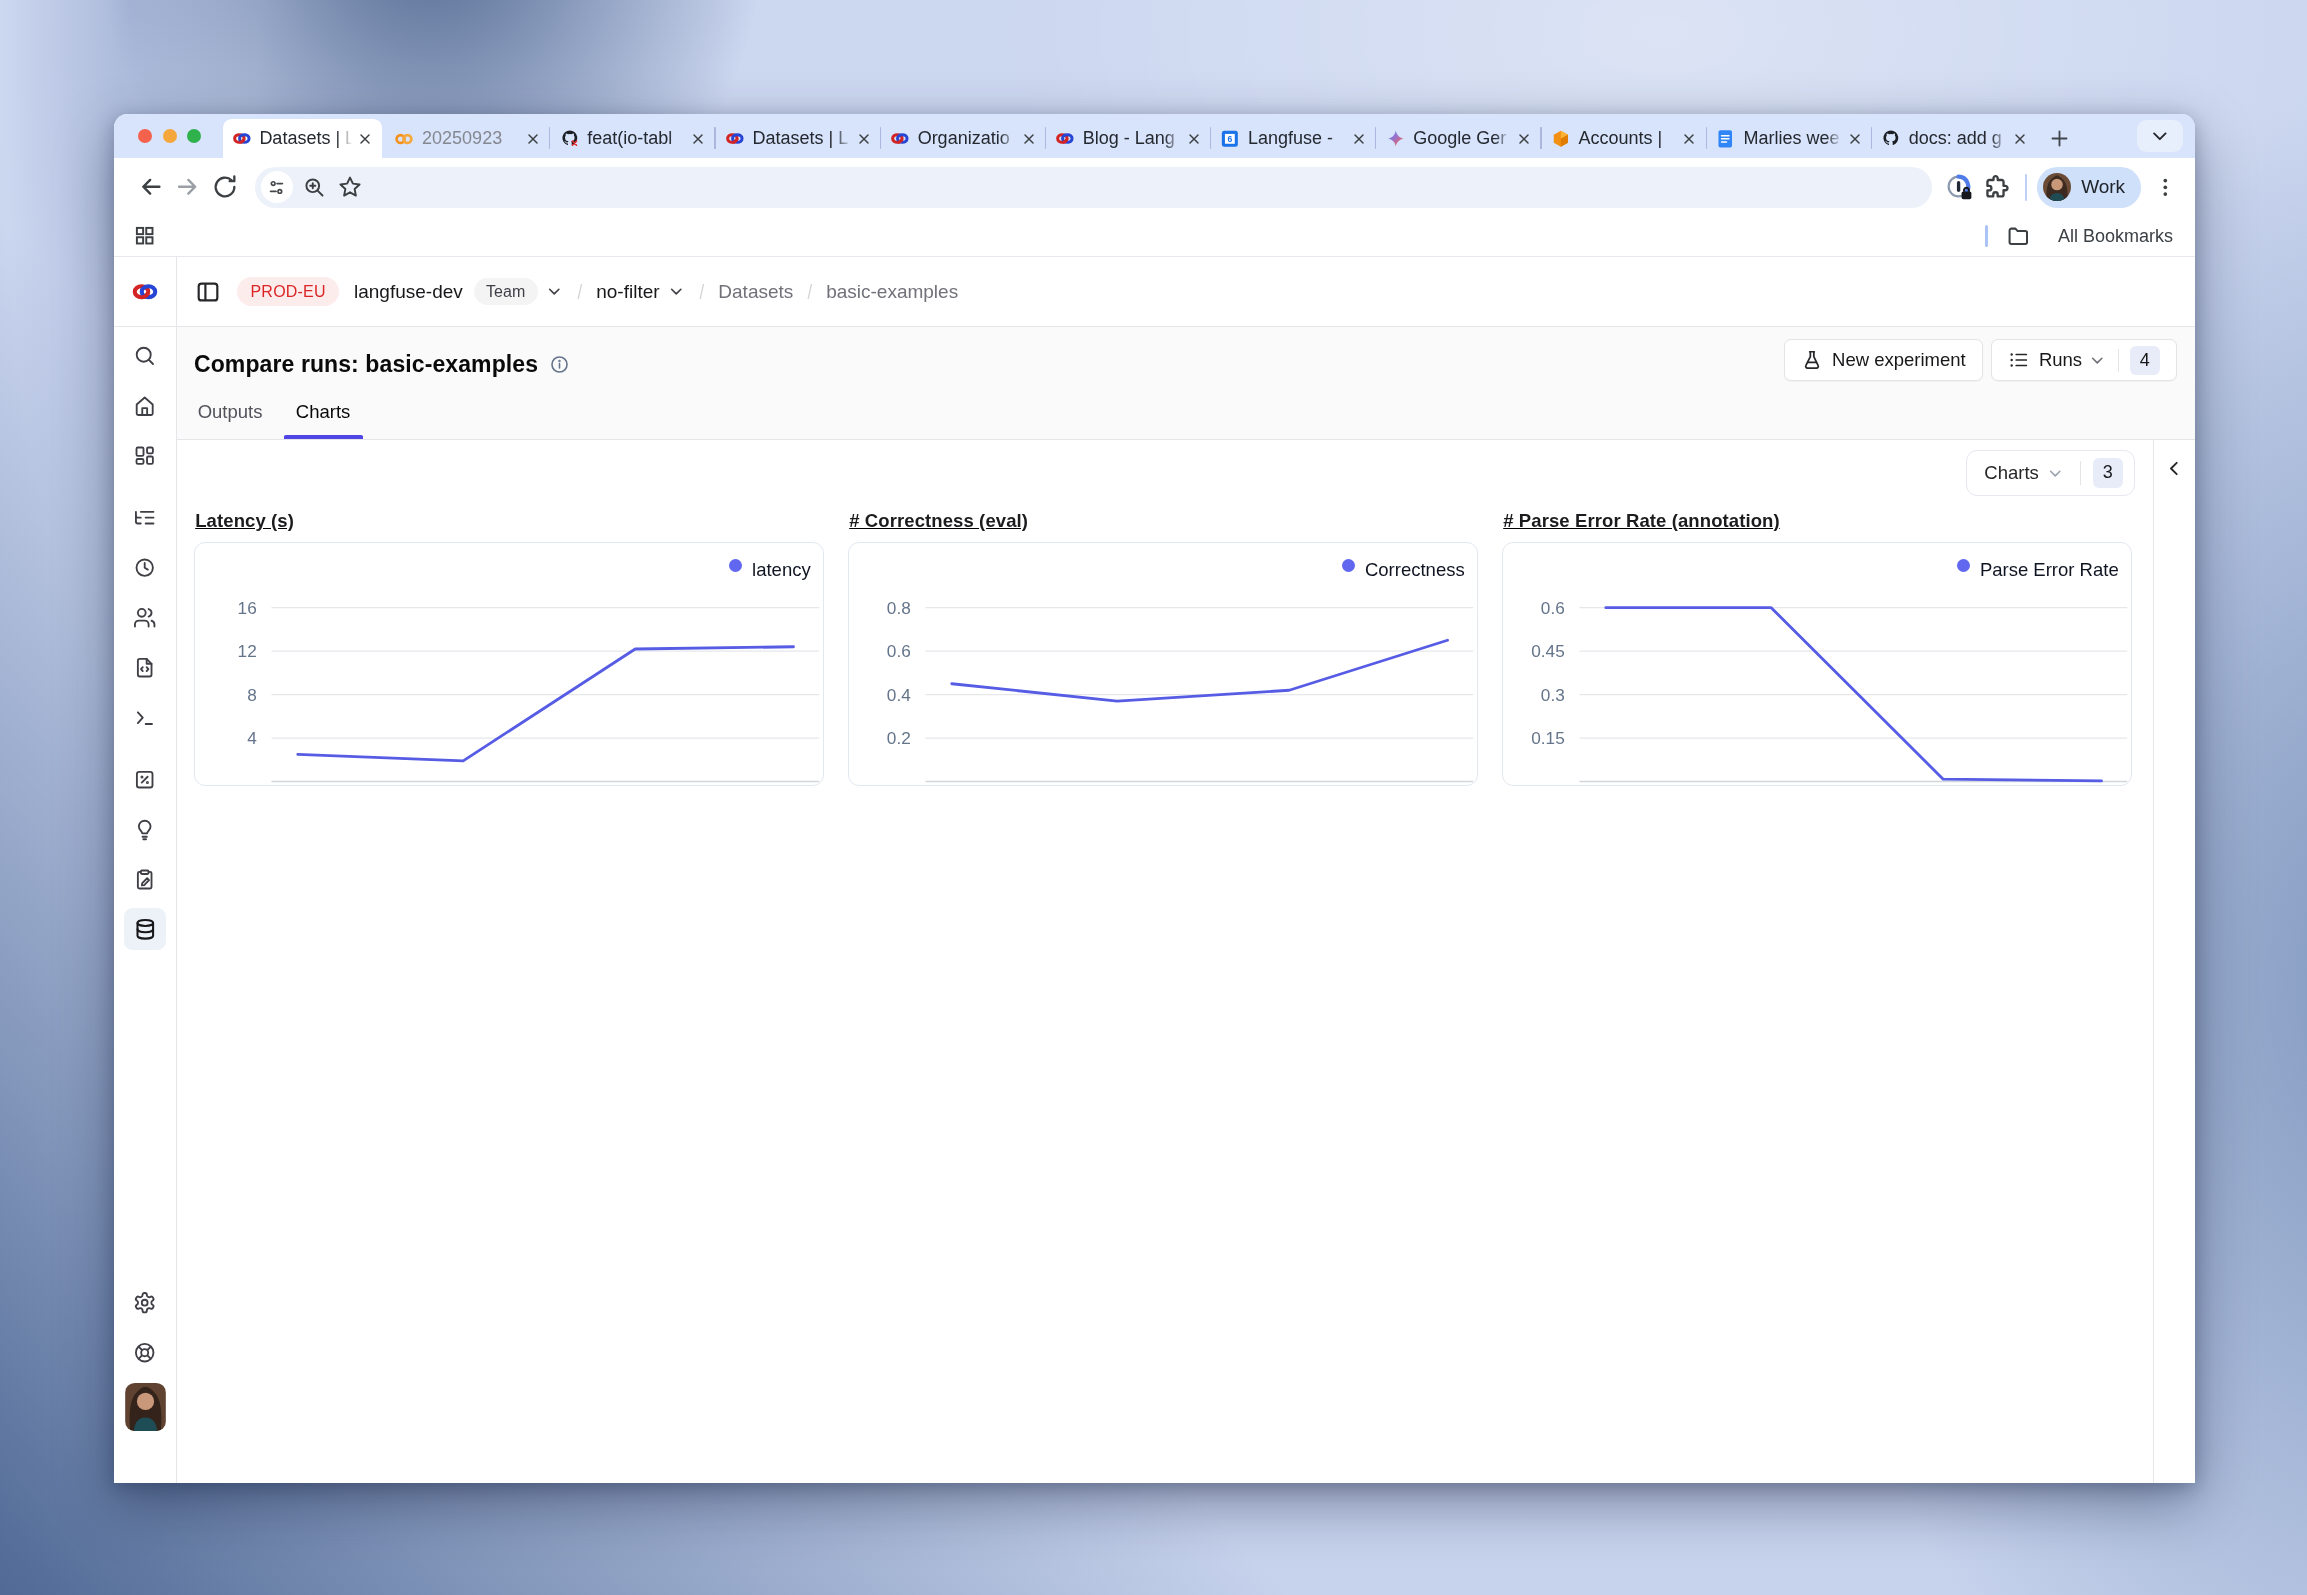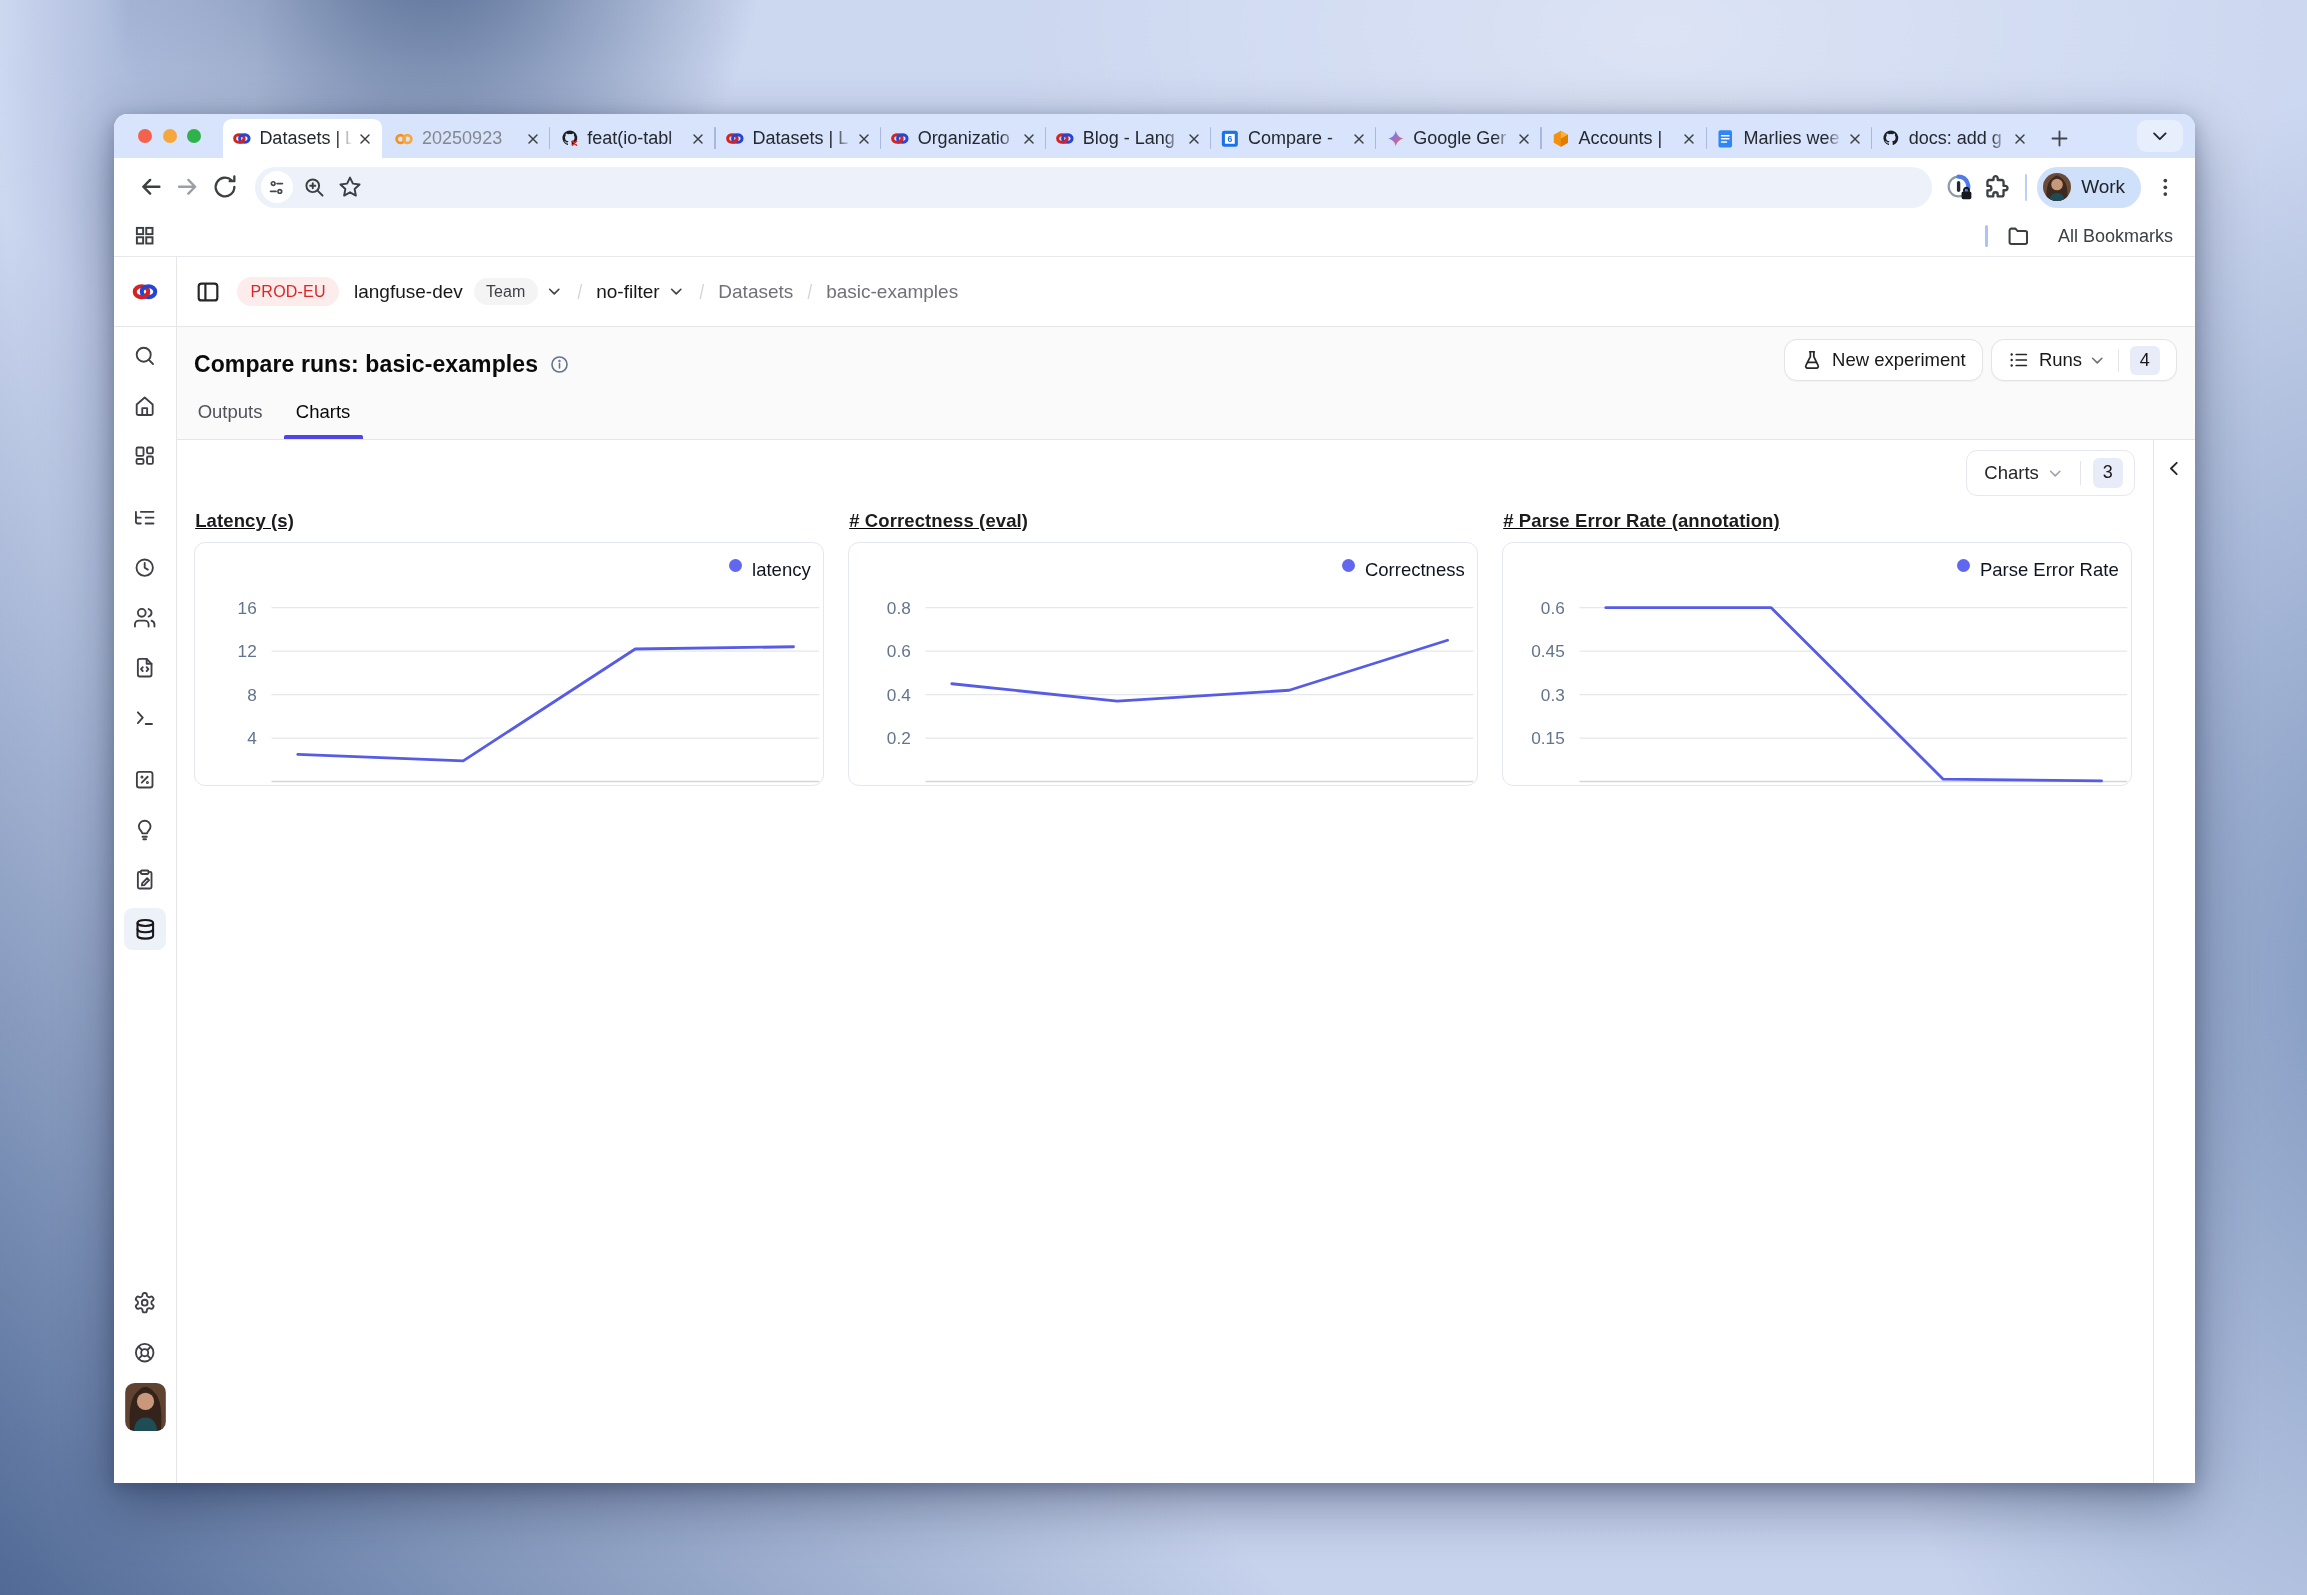--- a/index.html
+++ b/index.html
@@ -87,21 +87,21 @@
   .crumb-slash { color:#d4d4d8; font-size:21px; margin:0 13.5px; font-weight:300; transform:scaleX(.8); }
   .crumb-strong { font-size:19px; color:#18181b; font-weight:400; }
   .crumb-muted { font-size:19px; color:#71717a; }
   
   .pagehead { background:#fafafa; border-bottom:1.2px solid #e6e6ea; flex:none; padding:0; position:relative; }
   .titlerow { display:flex; align-items:center; padding:21px 18.5px 0 17px; }
   .pagetitle { font-size:23px; font-weight:700; color:#0a0a0b; letter-spacing:0.1px; }
   .infoicon { margin-left:11px; display:flex; align-items:center; }
   .headbtns { margin-left:auto; display:flex; align-items:center; gap:8.6px; margin-top:-8.6px; }
   .btn {
-    display:flex; align-items:center; background:#fff; border:1.2px solid #e4e4e7; border-radius:13px;
+    display:flex; align-items:center; background:#fff; border:1.2px solid #e4e4e7; border-radius:7px;
     height:42px; padding:0 16px; font-size:18.5px; color:#18181b; box-shadow:0 0.6px 1.2px rgba(0,0,0,.04);
   }
   .btn .bicon { display:flex; align-items:center; margin-right:8.6px; }
   .btn .bsep { width:1.2px; height:23.4px; background:#e4e4e7; margin:0 11px; }
   .badge { background:#e7ecf8; border-radius:6.2px; min-width:29.5px; height:29.5px; display:flex; align-items:center; justify-content:center; font-size:18px; color:#18181b; padding:0 6.2px; }
   .tabsrow { display:flex; padding:0 17px; margin-top:19.7px; }
   .ptab { font-size:18.5px; padding:0 3.7px 16px 3.7px; margin-right:26px; position:relative; }
   .ptab.inactive { color:#52525b; }
   .ptab.active { color:#09090b; font-weight:500; }
   .ptab.active .underline { position:absolute; left:-8.6px; right:-8.6px; bottom:0; height:3.7px; background:#4f46e5; border-radius:1.8px 1.8px 0 0; }
@@ -240,21 +240,21 @@
         </div>
         <span class="tabsep"></span>
         <div class="tab">
           <span class="favicon">
             <svg width="19.7" height="19.7" viewBox="0 0 32 32">
               <rect x="3" y="3" width="26" height="26" rx="4" fill="#1a73e8"></rect>
               <rect x="8" y="8" width="16" height="16" fill="#fff"></rect>
               <text x="16" y="21.5" font-size="14" font-weight="700" fill="#1a73e8" text-anchor="middle" font-family="Liberation Sans, sans-serif">6</text>
             </svg>
           </span>
-    <span class="tlabel">Compare -</span>
+    <span class="tlabel">Langfuse -</span>
     <span class="closex">
       <svg width="16" height="16" viewBox="0 0 24 24">
               <path d="M6 6l12 12M18 6L6 18" stroke="#3c4043" stroke-width="2.2" stroke-linecap="round"></path>
             </svg>
     </span>
         </div>
         <span class="tabsep"></span>
         <div class="tab">
           <span class="favicon">
             <svg width="21" height="21" viewBox="0 0 34 34">

